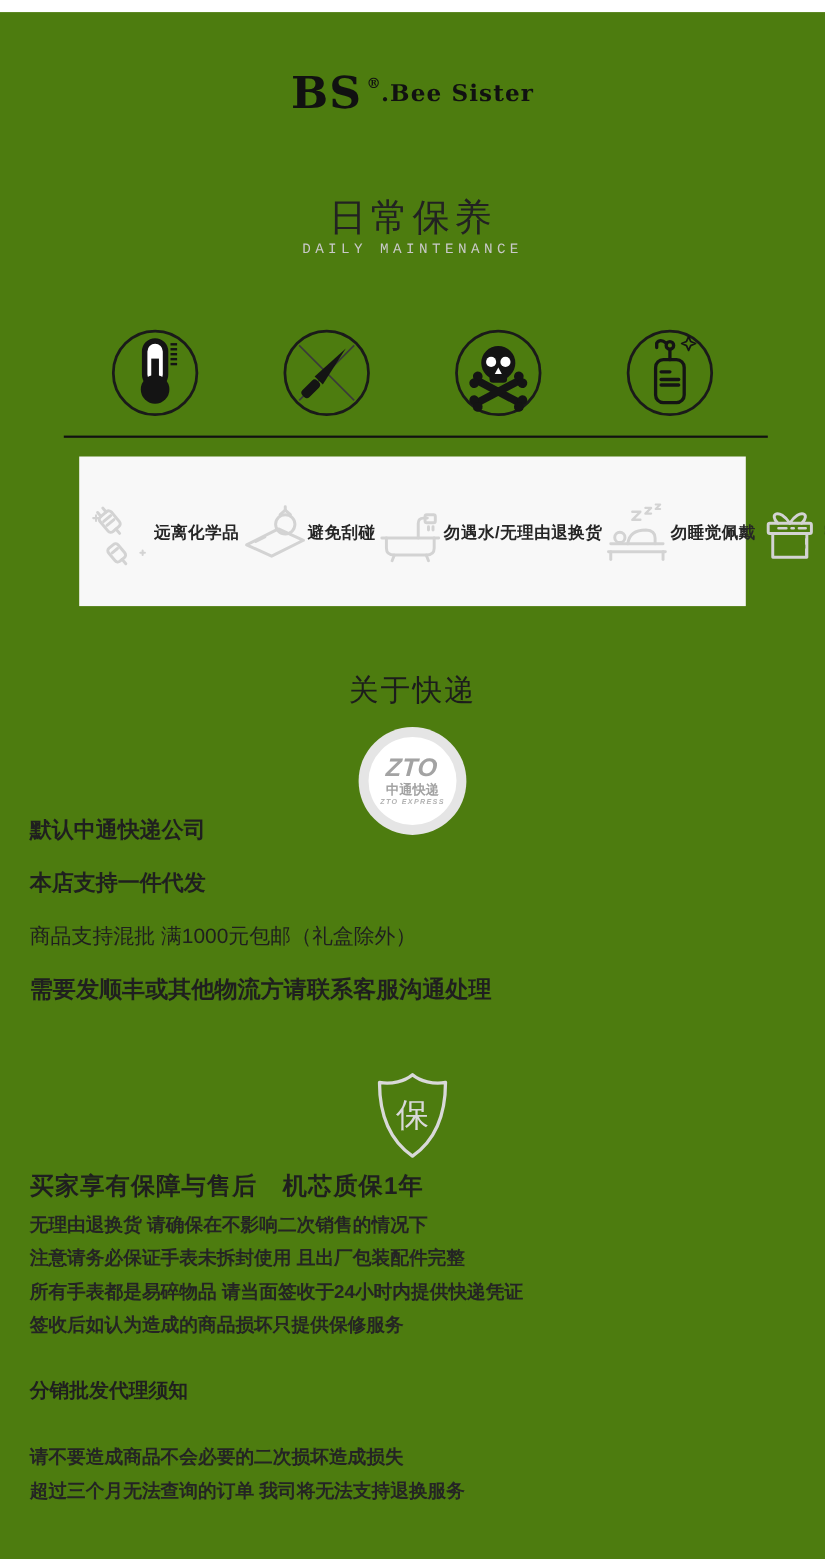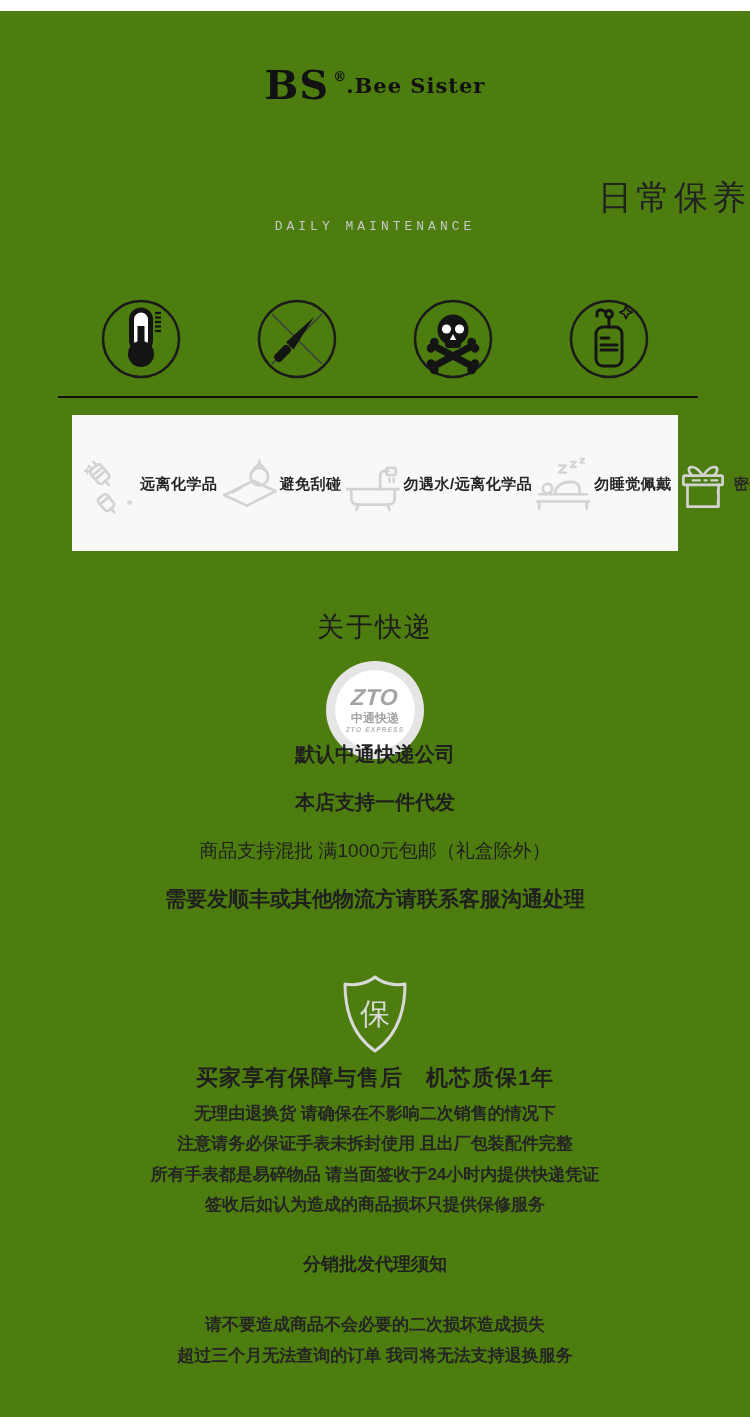--- a/index.html
+++ b/index.html
@@ -8,21 +8,21 @@
   .page { position:relative; width:750px; height:1417px; margin:11px auto; background:#4d7c0f; overflow:hidden; }
 
   
   .brand { position:absolute; top:50px; left:0; width:100%; text-align:center;
            font-family:"DejaVu Serif","Liberation Serif",serif; color:#111; }
   .brand-abbr { font-size:40px; font-weight:800; letter-spacing:1px; }
   .brand-reg  { font-size:13px; font-weight:700; vertical-align:18px; margin-left:4px; }
   .brand-name { font-size:21px; font-weight:800; letter-spacing:1px; vertical-align:6px; }
 
   
-  .main-title { position:absolute; top:164px; left:0; width:100%; text-align:right;
+  .main-title { position:absolute; top:164px; left:0; width:100%; text-align:center;
                 font-size:34px; font-weight:500; letter-spacing:4px; color:#222; }
   .sub-title  { position:absolute; top:208px; left:0; width:100%; text-align:center;
                 font-family:Liberation Mono, monospace;
                 font-size:13px; font-weight:500; letter-spacing:4px; color:#c9c9c9; }
 
   
   .prohibit-row { position:absolute; top:288px; left:0; width:100%;
                   display:flex; justify-content:center; gap:76px; }
   .prohibit-row svg { width:80px; height:80px; display:block; }
 
@@ -46,21 +46,21 @@
          width:98px; height:98px; border-radius:50%; background:#e5e5e5;
          display:flex; align-items:center; justify-content:center; }
   .zto-inner { width:80px; height:80px; border-radius:50%; background:#ffffff;
                display:flex; flex-direction:column; align-items:center; justify-content:center; }
   .zto-abbr { font-size:23px; font-weight:900; font-style:italic; color:#a3a3a3;
               letter-spacing:0.5px; line-height:1; transform:skewX(-4deg); }
   .zto-cn   { font-size:12px; font-weight:700; color:#a3a3a3; margin-top:3px; line-height:1; }
   .zto-en   { font-size:6.5px; font-weight:700; font-style:italic; color:#b3b3b3;
               letter-spacing:1.2px; margin-top:3px; line-height:1; }
 
-  .tline { position:absolute; left:0; width:100%; text-align:center; white-space:pre; }
+  .tline { position:absolute; left:0; width:100%; text-align:left; white-space:pre;padding-left:27px; }
   .ship-l0 { top:730px; font-size:20px; font-weight:700; }
   .ship-l1 { top:778px; font-size:20px; font-weight:700; }
   .ship-l2 { top:827px; font-size:19px; font-weight:500; }
   .ship-l3 { top:874px; font-size:21px; font-weight:700; }
 
   
   .shield { position:absolute; top:960px; left:50%; transform:translateX(-50%); }
   .war-headline { top:1052px; font-size:22px; font-weight:700; letter-spacing:1px; }
   .war-l0 { top:1091px; } .war-l1 { top:1121px; } .war-l2 { top:1152px; } .war-l3 { top:1182px; }
   .war-s  { font-size:17px; font-weight:600; color:#242424; }
@@ -177,21 +177,21 @@
       <svg viewBox="0 0 60 60" fill="none" stroke="#d3d3d3" stroke-width="2.6" stroke-linecap="round" stroke-linejoin="round">
         <line x1="5" y1="33" x2="55" y2="33"></line>
         <path d="M9 33 L9 42 Q9 48 16 48 L44 48 Q51 48 51 42 L51 33"></path>
         <line x1="16" y1="48" x2="14" y2="53"></line>
           <line x1="44" y1="48" x2="46" y2="53"></line>
         <path d="M37 33 L37 20 Q37 15.5 41.5 15.5 L45 15.5"></path>
         <rect x="43" y="12.5" width="9" height="7" rx="1.5"></rect>
         <line x1="46" y1="23" x2="46" y2="26"></line>
           <line x1="50" y1="23" x2="50" y2="26"></line>
       </svg>
-      <span class="care-label">勿遇水/远离化学品</span>
+      <span class="care-label">勿遇水/无理由退换货</span>
     </div>
     <div class="care-item">
       <svg viewBox="0 0 60 60" fill="none" stroke="#d3d3d3" stroke-width="2.6" stroke-linecap="round" stroke-linejoin="round">
         <line x1="5" y1="45" x2="55" y2="45"></line>
         <line x1="7" y1="45" x2="7" y2="52"></line>
           <line x1="53" y1="45" x2="53" y2="52"></line>
         <line x1="7" y1="38" x2="53" y2="38"></line>
         <circle cx="15" cy="32.5" r="4.5"></circle>
         <path d="M22 38 Q23.5 26 38 26 Q46 26.5 46 33 L46 38"></path>
         <path d="M26 10 h7 l-7 7 h7" stroke-width="2.2"></path>

